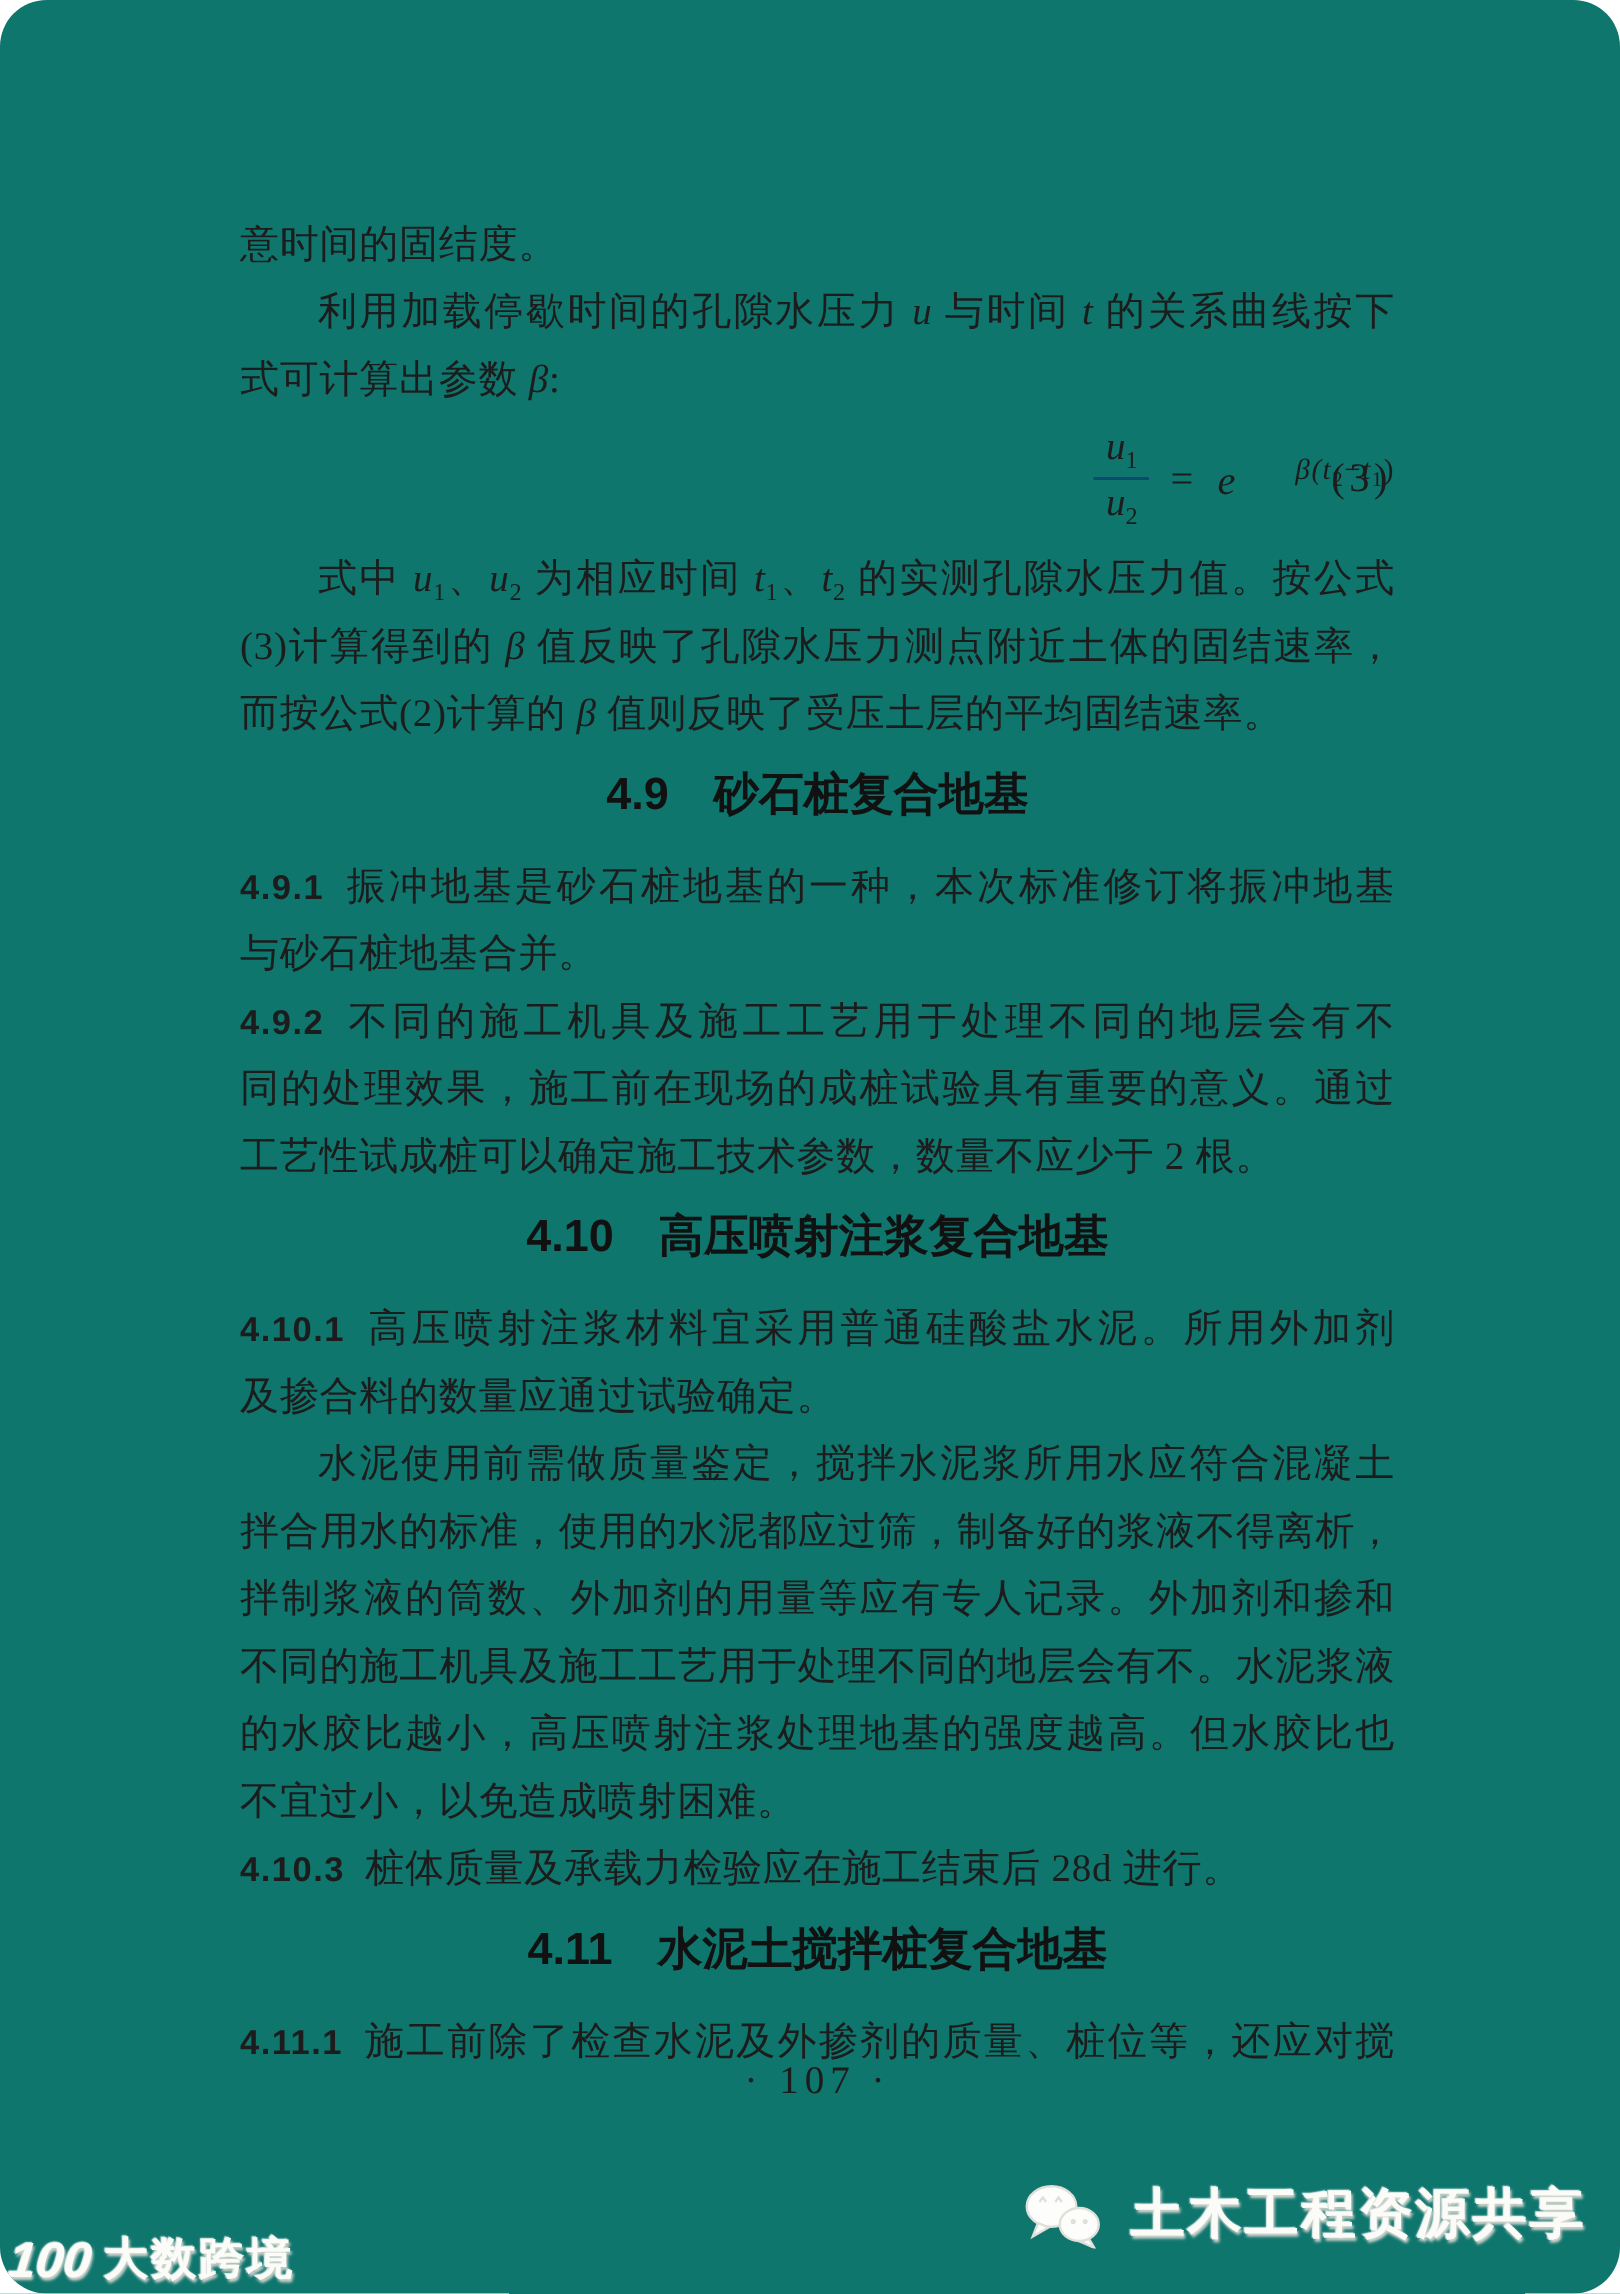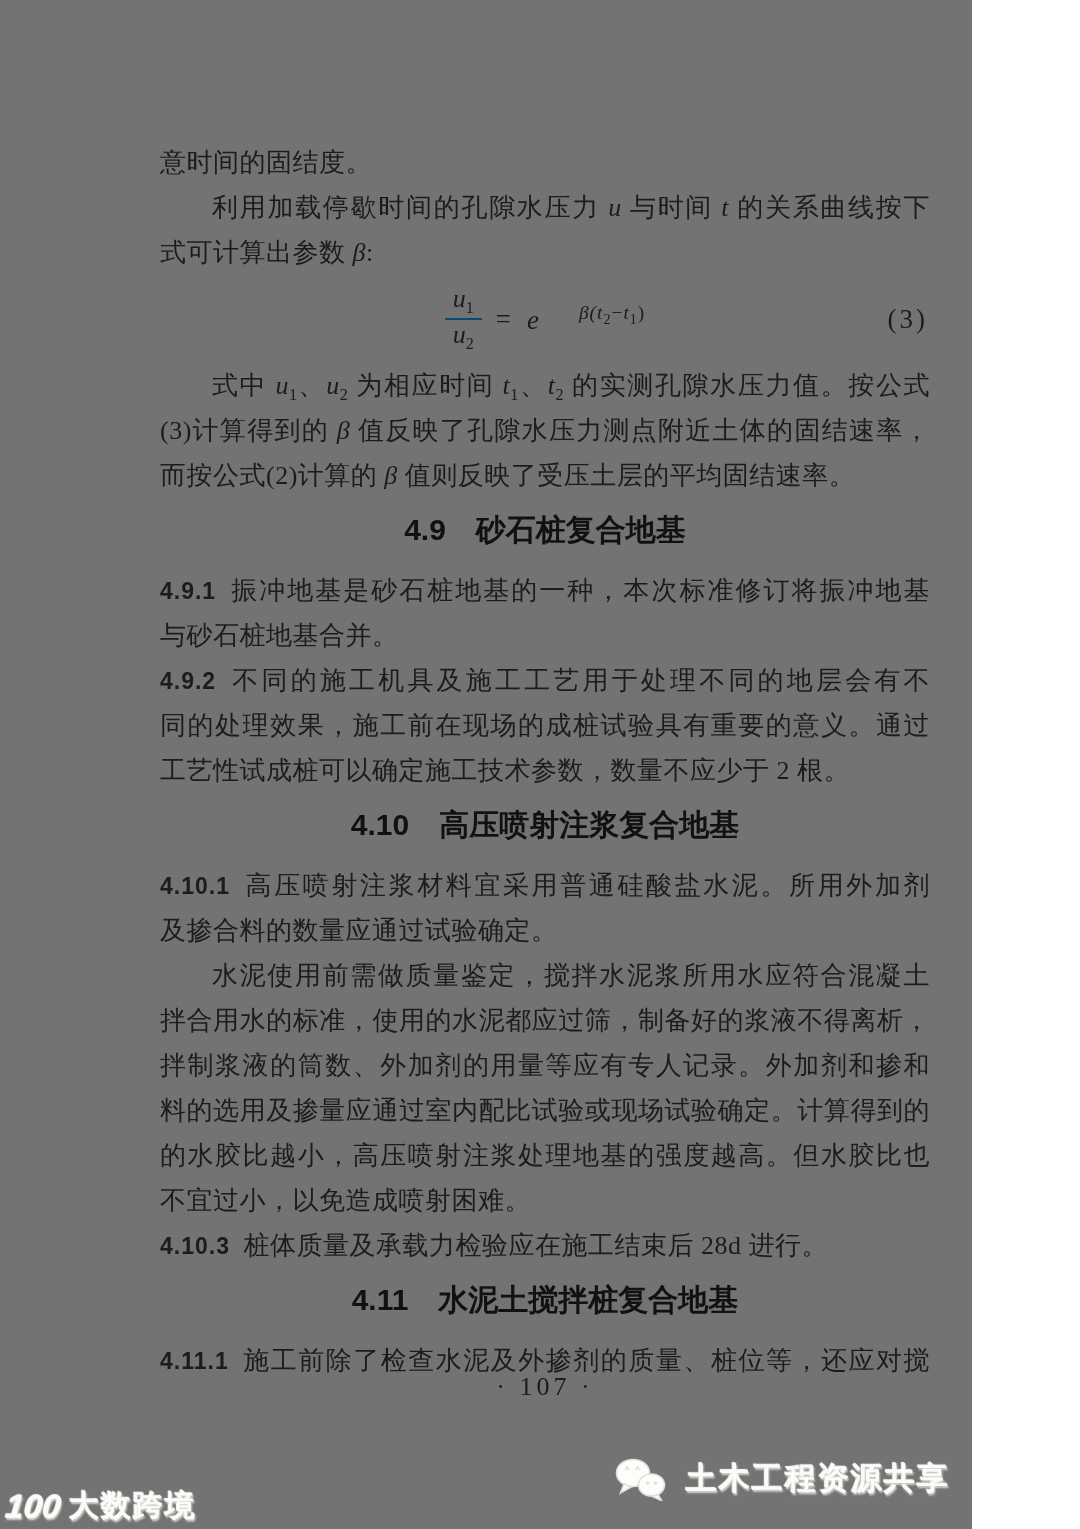--- a/index.html
+++ b/index.html
@@ -1,19 +1,20 @@
 <!DOCTYPE html>
 <html><head>
 <meta charset="utf-8">
 <style>
   html,body{margin:0;padding:0;background:#ffffff;}
   .page{
-    position:relative;width:972px;height:1529px;background:#737373;
+    position:relative;width:1080px;height:1529px;background:#0f766e;
     overflow:hidden;color:#1c1c1c;
     font-family:"Liberation Serif","DejaVu Serif",serif;
+    border-radius:31px;
   }
   .content{position:absolute;left:160px;top:140px;width:770px;}
   .line{
     font-size:26px;line-height:45px;height:45px;
     text-align:justify;letter-spacing:0.5px;
   }
   .line.fill{text-align-last:justify;}
   .line.indent{text-indent:52px;}
   .it{font-style:italic;font-family:"Liberation Serif","DejaVu Serif",serif;}
   .secnum{
@@ -21,21 +22,21 @@
     font-size:23px;letter-spacing:1px;
   }
   sub{font-size:0.62em;}
   .heading{
     font-family:Liberation Sans, sans-serif;
     font-weight:bold;font-size:30px;line-height:36px;
     text-align:center;margin:14px 0 20px 0;color:#111;
   }
   .formula{
     position:relative;height:88px;display:flex;align-items:center;
-    justify-content:center;font-size:27px;
+    justify-content:flex-end;font-size:27px;
   }
   .expr{display:flex;align-items:center;}
   .frac{display:inline-flex;flex-direction:column;align-items:center;line-height:1.15;margin-right:14px;}
   .fnum,.fden{padding:0 8px;font-size:26px;}
   .fden{border-top:2px solid #0c4a6e;}
   .feq{margin-right:14px;letter-spacing:2px;}
   .fbase{font-size:27px;}
   .fexp{font-size:0.72em;letter-spacing:1px;margin-left:40px;}
   .fexp sub{font-size:0.72em;}
   .eqnum{
@@ -46,21 +47,21 @@
     position:absolute;left:160px;top:1372px;width:770px;
     text-align:center;font-size:26px;letter-spacing:4px;padding-right:6px;
   }
   .wm{
     position:absolute;
     font-family:"Liberation Sans","DejaVu Sans",sans-serif;font-weight:bold;
     color:#fbfbf8;
     text-shadow:1px 2px 2px #d6d6d0, -1px -1px 1px #ffffff;
     display:flex;align-items:center;
   }
-  .wm-right{right:22px;bottom:28px;font-size:31px;letter-spacing:2px;gap:20px;}
+  .wm-right{right:22px;bottom:28px;font-size:36px;letter-spacing:2px;gap:20px;}
   .wm-left{left:6px;bottom:2px;font-size:30px;letter-spacing:2px;gap:8px;}
   .logo100{
     font-size:33px;font-style:italic;transform:skew(-6deg);
     letter-spacing:0;
   }
   .wechat{display:inline-flex;align-items:center;}
 </style>
 </head>
 <body>
 
@@ -89,21 +90,21 @@
       <div class="line"><span>与砂石桩地基合并。</span></div>
       <div class="line fill"><span class="secnum">4.9.2</span><span> </span><span>不同的施工机具及施工工艺用于处理不同的地层会有不</span></div>
       <div class="line fill"><span>同的处理效果，施工前在现场的成桩试验具有重要的意义。通过</span></div>
       <div class="line"><span>工艺性试成桩可以确定施工技术参数，数量不应少于 2 根。</span></div>
       <div class="heading"><span class="h-num">4.10</span><span> </span><span class="h-title">高压喷射注浆复合地基</span></div>
       <div class="line fill"><span class="secnum">4.10.1</span><span> </span><span>高压喷射注浆材料宜采用普通硅酸盐水泥。所用外加剂</span></div>
       <div class="line"><span>及掺合料的数量应通过试验确定。</span></div>
       <div class="line fill indent"><span>水泥使用前需做质量鉴定，搅拌水泥浆所用水应符合混凝土</span></div>
       <div class="line fill"><span>拌合用水的标准，使用的水泥都应过筛，制备好的浆液不得离析，</span></div>
       <div class="line fill"><span>拌制浆液的筒数、外加剂的用量等应有专人记录。外加剂和掺和</span></div>
-      <div class="line fill"><span>料的选用及掺量应通过室内配比试验或现场试验确定。计算得到的</span></div>
+      <div class="line fill"><span>不同的施工机具及施工工艺用于处理不同的地层会有不。水泥浆液</span></div>
       <div class="line fill"><span>的水胶比越小，高压喷射注浆处理地基的强度越高。但水胶比也</span></div>
       <div class="line"><span>不宜过小，以免造成喷射困难。</span></div>
       <div class="line"><span class="secnum">4.10.3</span><span> </span><span>桩体质量及承载力检验应在施工结束后 28d 进行。</span></div>
       <div class="heading"><span class="h-num">4.11</span><span> </span><span class="h-title">水泥土搅拌桩复合地基</span></div>
       <div class="line fill"><span class="secnum">4.11.1</span><span> </span><span>施工前除了检查水泥及外掺剂的质量、桩位等，还应对搅</span></div>
     </div>
 
   <div class="page-number">· 107 ·</div>
 
   <div class="wm wm-left">

